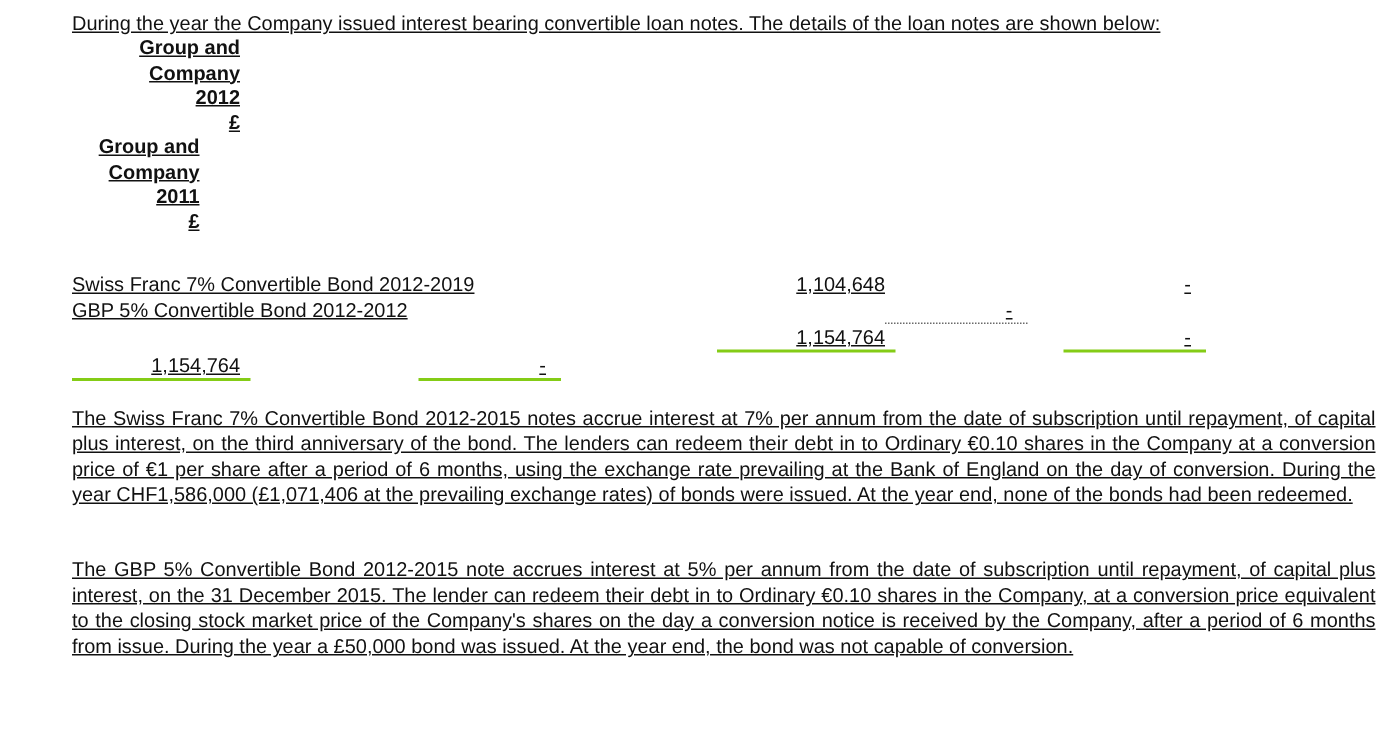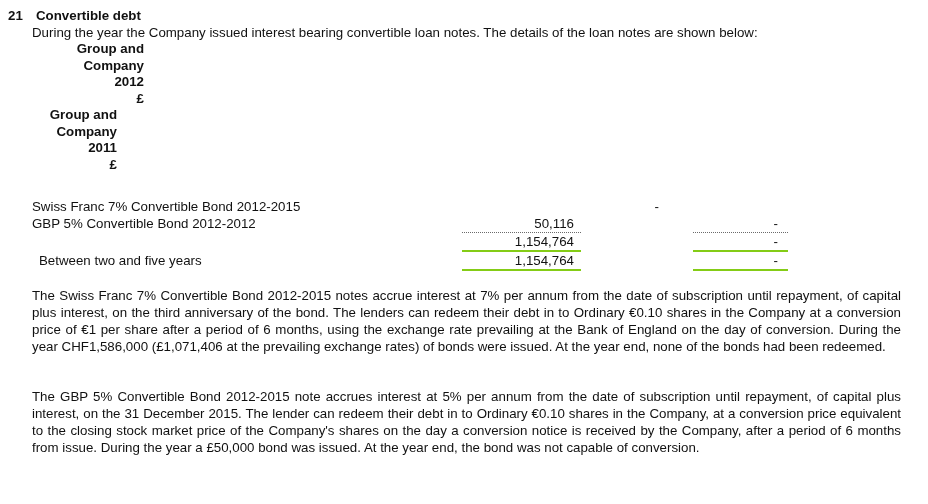--- a/index.html
+++ b/index.html
@@ -13,21 +13,21 @@
     color: #111111;
     overflow: hidden;
   }
   .page { width: 928px; height: 504px; padding-top: 7px; }
 
   
   .heading-row { display: flex; padding-left: 8px; font-weight: bold; }
   .note-num { width: 28px; }
 
   
-  .content { margin-left: 32px; width: 869px; }
+  .content { margin-left: 48px; width: 869px; text-decoration: underline; }
 
   
   .frow { display: flex; }
   .flabel { width: 430px; }
   .flabel.indent { padding-left: 7px; }
   .fc1 { width: 119px; text-align: right; padding-right: 7px; }
   .fgap { width: 112px; }
   .fc2 { width: 95px; text-align: right; padding-right: 10px; }
 
   .tbl-header { font-weight: bold; flex-direction: column; }
@@ -42,24 +42,20 @@
   .para { margin-top: 16px; }
   .para.justify { text-align: justify; }
   .para.p2 { margin-top: 33px; }
   .para.p3 { margin-top: 25px; }
 </style>
 </head>
 <body>
 
 <div class="page">
 
-  <div class="heading-row">
-    <span class="note-num">21</span>
-    <span class="note-title">Convertible debt</span>
-  </div>
 
   <div class="content">
 
     <div class="intro">During the year the Company issued interest bearing convertible loan notes. The details of the loan notes are shown below:</div>
 
     <div class="fin-table">
 
       <div class="frow tbl-header">
         <div class="flabel"></div>
         <div class="fc1">
@@ -72,43 +68,42 @@
         <div class="fc2">
           <div>Group and</div>
           <div>Company</div>
           <div>2011</div>
           <div>£</div>
         </div>
       </div>
 
       <div class="rows-block">
         <div class="frow">
-          <div class="flabel">Swiss Franc 7% Convertible Bond 2012-2015</div>
+          <div class="flabel">Swiss Franc 7% Convertible Bond 2012-2019</div>
+          <div class="fc1">1,104,648</div>
           <div class="fgap"></div>
           <div class="fc2">-</div>
         </div>
 
         <div class="frow">
           <div class="flabel">GBP 5% Convertible Bond 2012-2012</div>
-          <div class="fc1 dotted">50,116</div>
           <div class="fgap"></div>
           <div class="fc2 dotted">-</div>
         </div>
 
         <div class="frow">
           <div class="flabel"></div>
           <div class="fc1 solid">1,154,764</div>
           <div class="fgap"></div>
           <div class="fc2 solid">-</div>
         </div>
       </div>
 
 
       <div class="frow">
-        <div class="flabel indent">Between two and five years</div>
         <div class="fc1 solid">1,154,764</div>
         <div class="fgap"></div>
         <div class="fc2 solid">-</div>
       </div>
 
     </div>
 
     <p class="para justify p1">The Swiss Franc 7% Convertible Bond 2012-2015 notes accrue interest at 7% per annum from the date of subscription until repayment, of capital plus interest, on the third anniversary of the bond. The lenders can redeem their debt in to Ordinary €0.10 shares in the Company at a conversion price of €1 per share after a period of 6 months, using the exchange rate prevailing at the Bank of England on the day of conversion. During the year CHF1,586,000 (£1,071,406 at the prevailing exchange rates) of bonds were issued. At the year end, none of the bonds had been redeemed.</p>
     <p class="para justify p2">The GBP 5% Convertible Bond 2012-2015 note accrues interest at 5% per annum from the date of subscription until repayment, of capital plus interest, on the 31 December 2015. The lender can redeem their debt in to Ordinary €0.10 shares in the Company, at a conversion price equivalent to the closing stock market price of the Company's shares on the day a conversion notice is received by the Company, after a period of 6 months from issue. During the year a £50,000 bond was issued. At the year end, the bond was not capable of conversion.</p>
 

